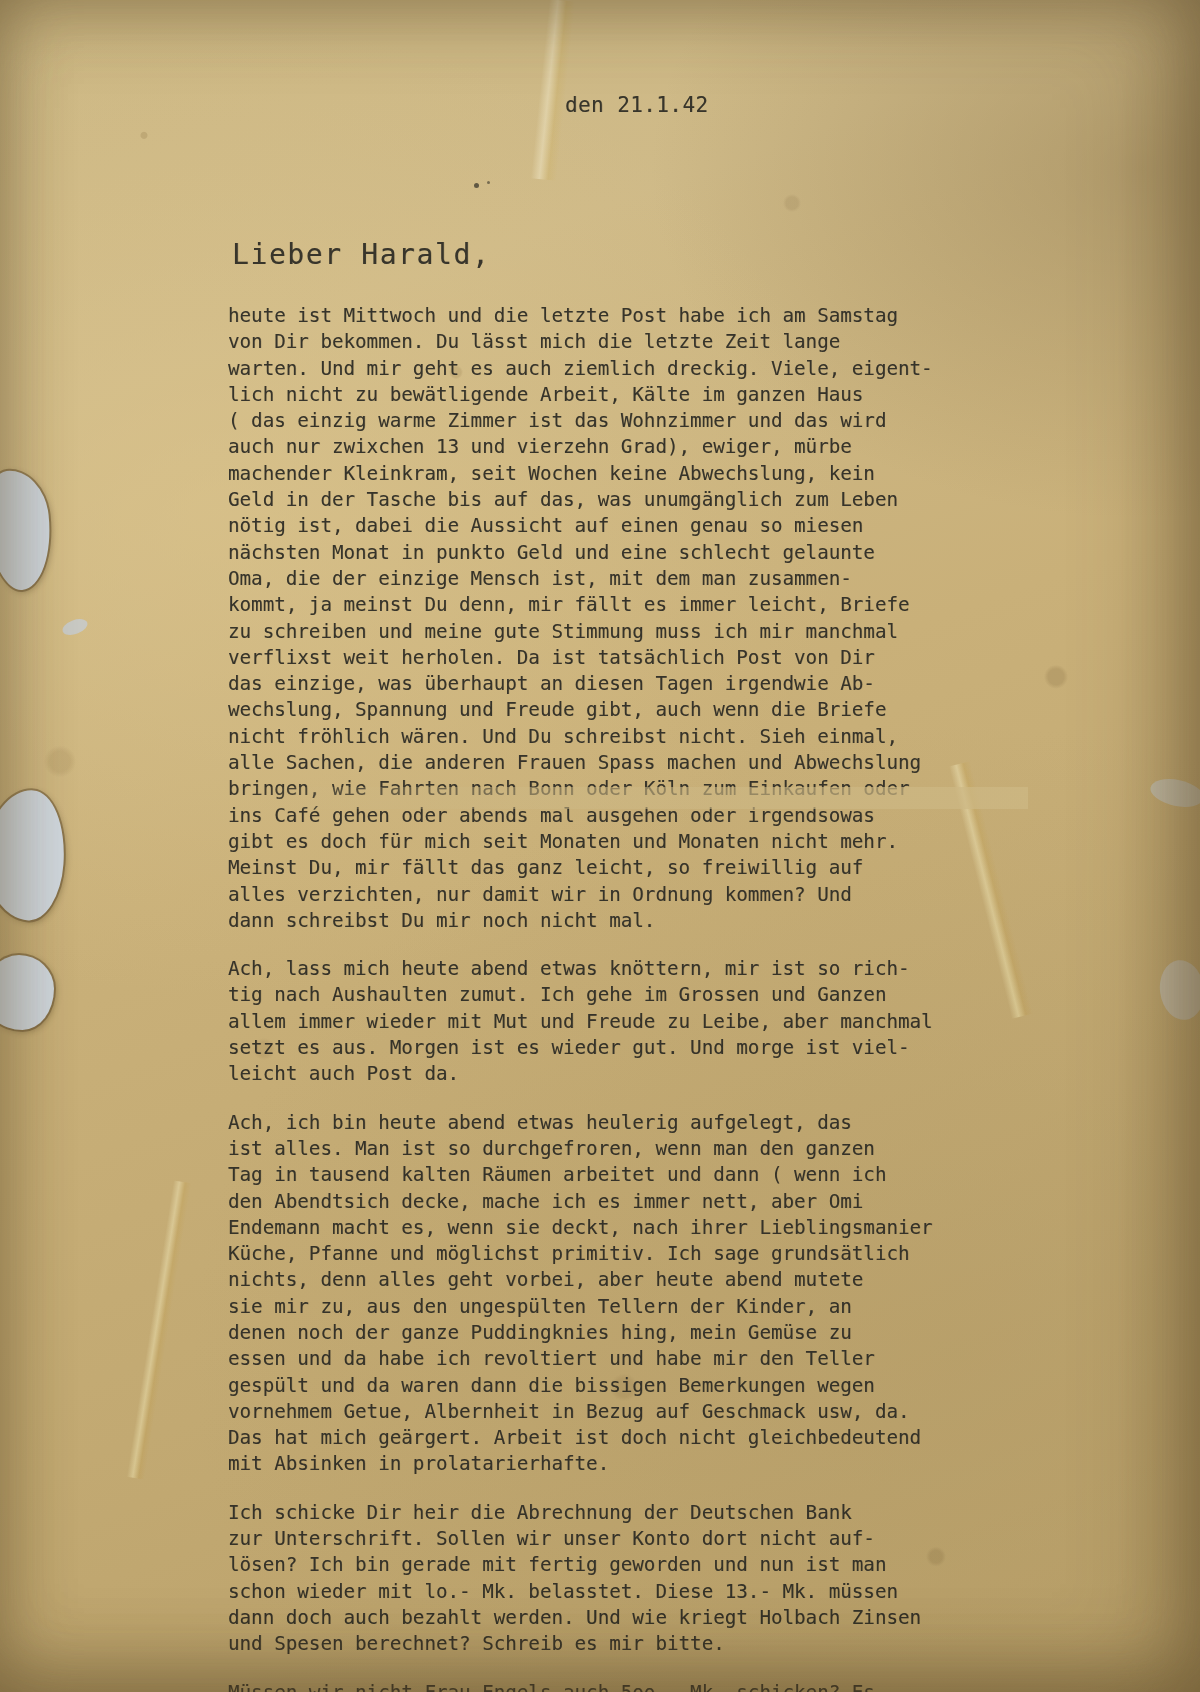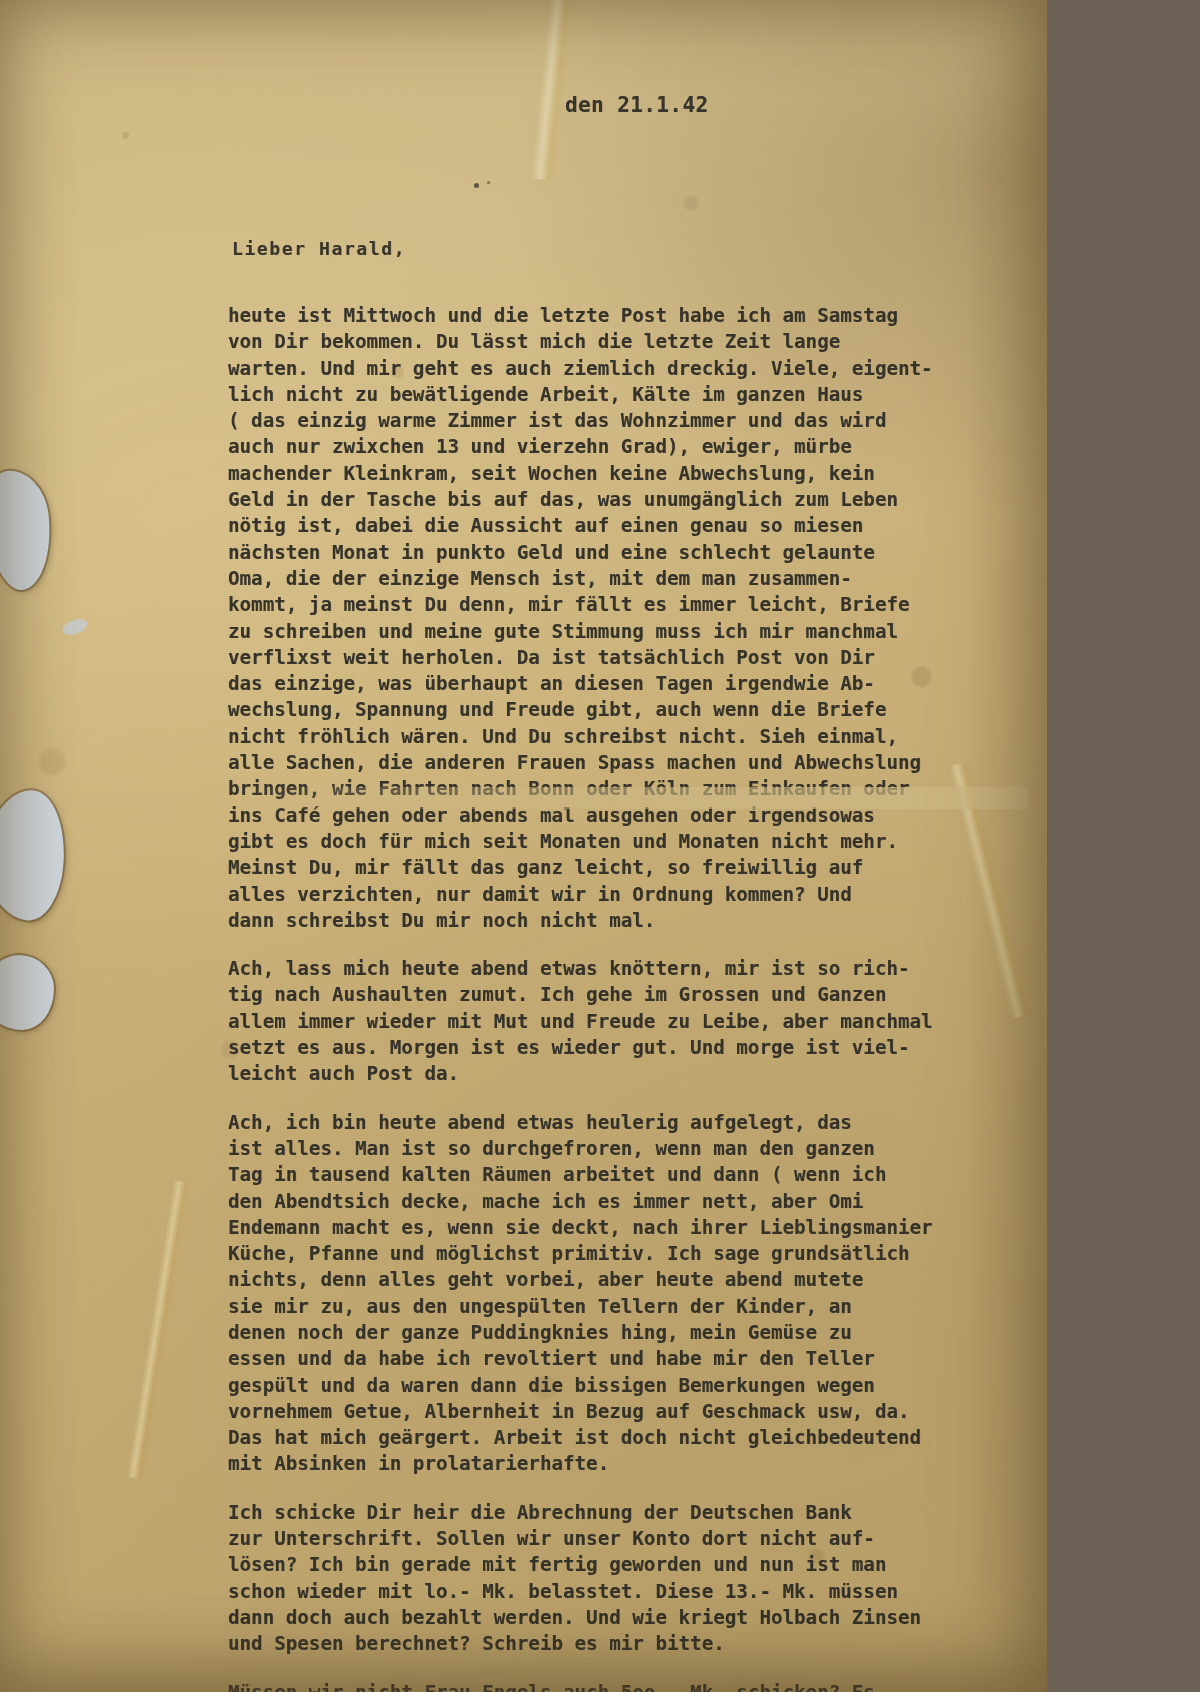--- a/index.html
+++ b/index.html
@@ -9,29 +9,28 @@
   }
   body {
     width: 1200px;
     height: 1692px;
     overflow: hidden;
     font-family: "DejaVu Sans Mono", monospace;
   }
 
   .page {
     position: relative;
-    width: 1047px;
+    width: 1200px;
     height: 1692px;
     overflow: hidden;
     background:
       radial-gradient(ellipse 900px 700px at 18% 30%, rgba(222,198,141,0.55) 0%, rgba(222,198,141,0) 70%),
       radial-gradient(ellipse 1100px 900px at 80% 80%, rgba(176,152,100,0.45) 0%, rgba(176,152,100,0) 70%),
       radial-gradient(ellipse 700px 500px at 95% 10%, rgba(150,128,84,0.5) 0%, rgba(150,128,84,0) 70%),
       linear-gradient(160deg, #cdb884 0%, #cfba88 20%, #c9b079 45%, #c2a972 70%, #b89f68 100%);
-    font-weight: bold;
   }
 
   
   .grain {
     position: absolute;
     inset: 0;
     pointer-events: none;
     background:
       radial-gradient(circle at 12% 8%, rgba(120,95,55,0.20) 0 3px, rgba(0,0,0,0) 4px),
       radial-gradient(circle at 38% 22%, rgba(120,95,55,0.15) 0 5px, rgba(0,0,0,0) 7px),
@@ -110,21 +109,21 @@
 
   .date-line {
     left: 565px;
     top: 93px;
     font-size: 21px;
   }
 
   .salutation {
     left: 232px;
     top: 238px;
-    font-size: 18px;
+    font-size: 28px;
     letter-spacing: 1.6px;
   }
 
   .body-block {
     position: absolute;
     left: 228px;
     top: 303px;
     width: 850px;
     font-size: 19.2px;
     line-height: 26.3px;

